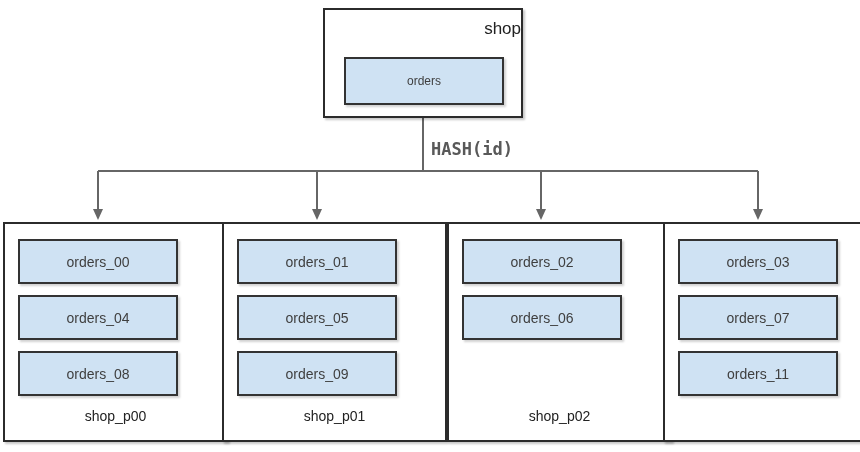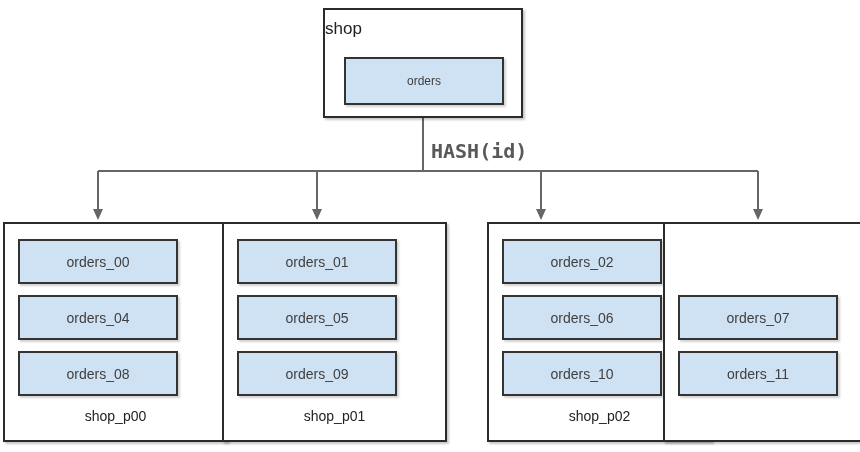--- a/index.html
+++ b/index.html
@@ -34,47 +34,47 @@
   }
   
   .root-box{
     position:absolute;left:323px;top:8px;width:200px;height:110px;
     background:#ffffff;
     border:2px solid var(--box-border);
     box-shadow:2px 2px 2px rgba(0,0,0,0.22);
   }
   .root-title{
     position:absolute;left:0;top:9px;width:100%;
-    text-align:left;font-size:17px;color:var(--text);
+    text-align:right;font-size:17px;color:var(--text);
   }
   .root-table{
     position:absolute;left:19px;top:47px;width:160px;height:48px;
     background:var(--table-fill);
     border:2px solid var(--table-border);
     box-shadow:2px 2px 2px rgba(0,0,0,0.18);
     display:flex;align-items:center;justify-content:center;
     font-size:12px;color:var(--table-text);
   }
   
   .edge-label{
     position:absolute;left:431px;top:139px;
     font-family:"DejaVu Sans Mono","Liberation Mono",monospace;
-    font-weight:bold;font-size:20px;color:var(--edge-label-color);
+    font-weight:bold;font-size:17px;color:var(--edge-label-color);
     letter-spacing:0px;
   }
   
   .shard-box{
     position:absolute;top:222px;width:225px;height:220px;
     background:#ffffff;
     border:2px solid var(--box-border);
     box-shadow:2px 2px 2px rgba(0,0,0,0.22);
   }
   .shard-0{left:3px;}
   .shard-1{left:222px;}
-  .shard-2{left:447px;margin-left:40px;}
+  .shard-2{left:447px;}
   .shard-3{left:663px;}
   .shard-table{
     position:absolute;left:13px;width:160px;height:45px;
     background:var(--table-fill);
     border:2px solid var(--table-border);
     box-shadow:2px 2px 2px rgba(0,0,0,0.18);
     display:flex;align-items:center;justify-content:center;
     font-size:14px;color:var(--table-text);
   }
   .t0{top:15px;}
@@ -124,22 +124,22 @@
   <div class="shard-box shard-1">
     <div class="shard-table t0">orders_01</div>
     <div class="shard-table t1">orders_05</div>
     <div class="shard-table t2">orders_09</div>
     <div class="shard-label">shop_p01</div>
   </div>
 
   <div class="shard-box shard-2">
     <div class="shard-table t0">orders_02</div>
     <div class="shard-table t1">orders_06</div>
-    <div class="shard-table t2">orders_10</div>
     <div class="shard-label">shop_p02</div>
   </div>
 
   <div class="shard-box shard-3">
+    <div class="shard-table t0">orders_03</div>
     <div class="shard-table t1">orders_07</div>
     <div class="shard-table t2">orders_11</div>
   </div>
 
 </div>
 
 </body></html>

